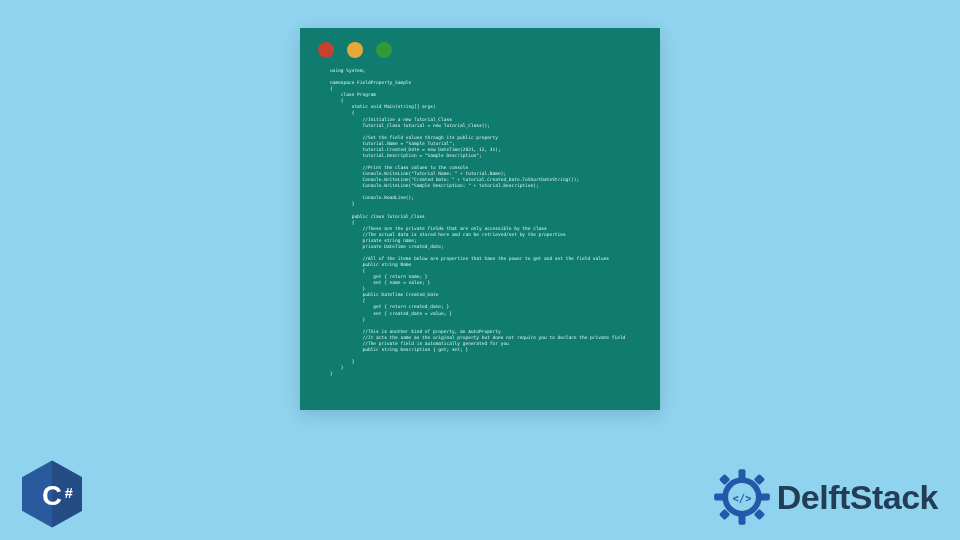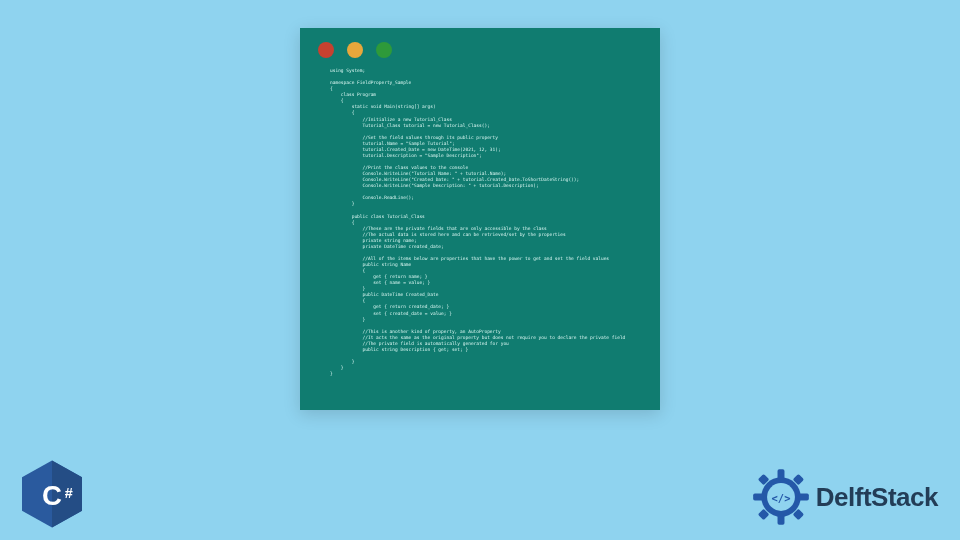--- a/index.html
+++ b/index.html
@@ -52,21 +52,21 @@
   }
   .delft-logo {
     position: absolute;
     right: 22px;
     bottom: 14px;
     display: flex;
     align-items: center;
     gap: 6px;
   }
   .delft-text {
-    font-size: 26px;
+    font-size: 34px;
     font-weight: 600;
     color: #233d57;
     letter-spacing: -0.5px;
   }
   .delft-gear {
     width: 58px;
     height: 58px;
   }
 </style>
 </head>

